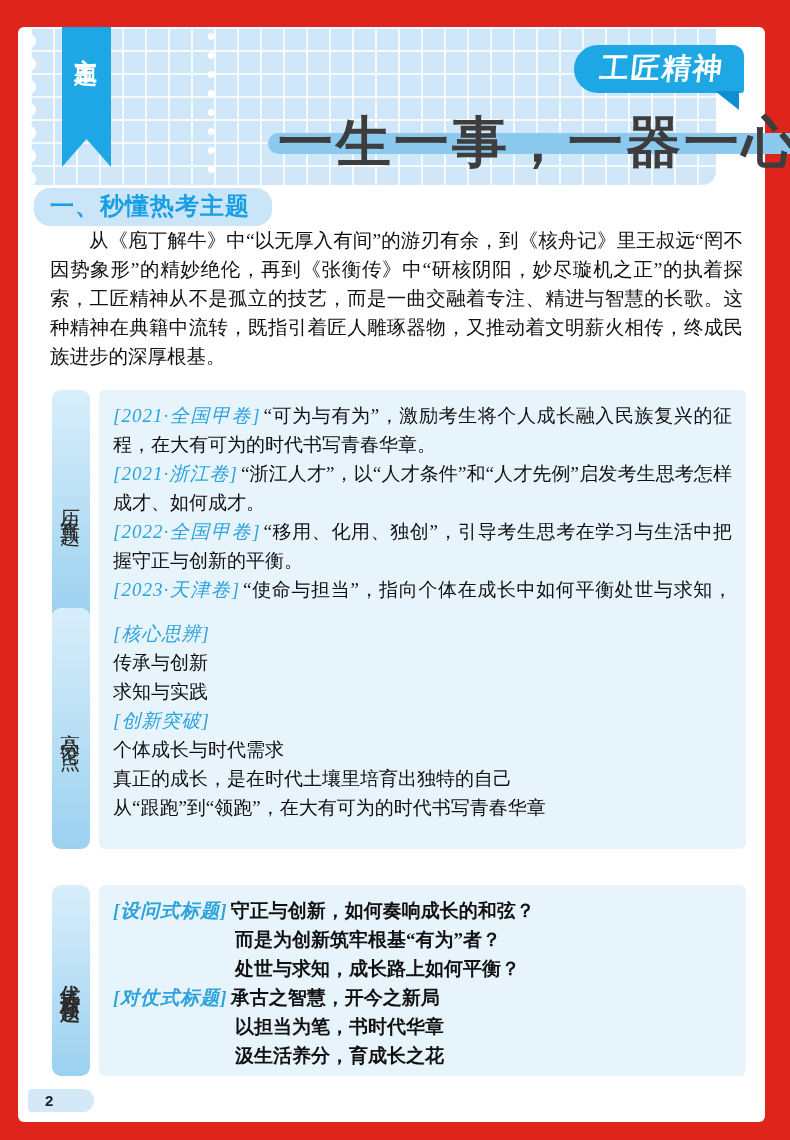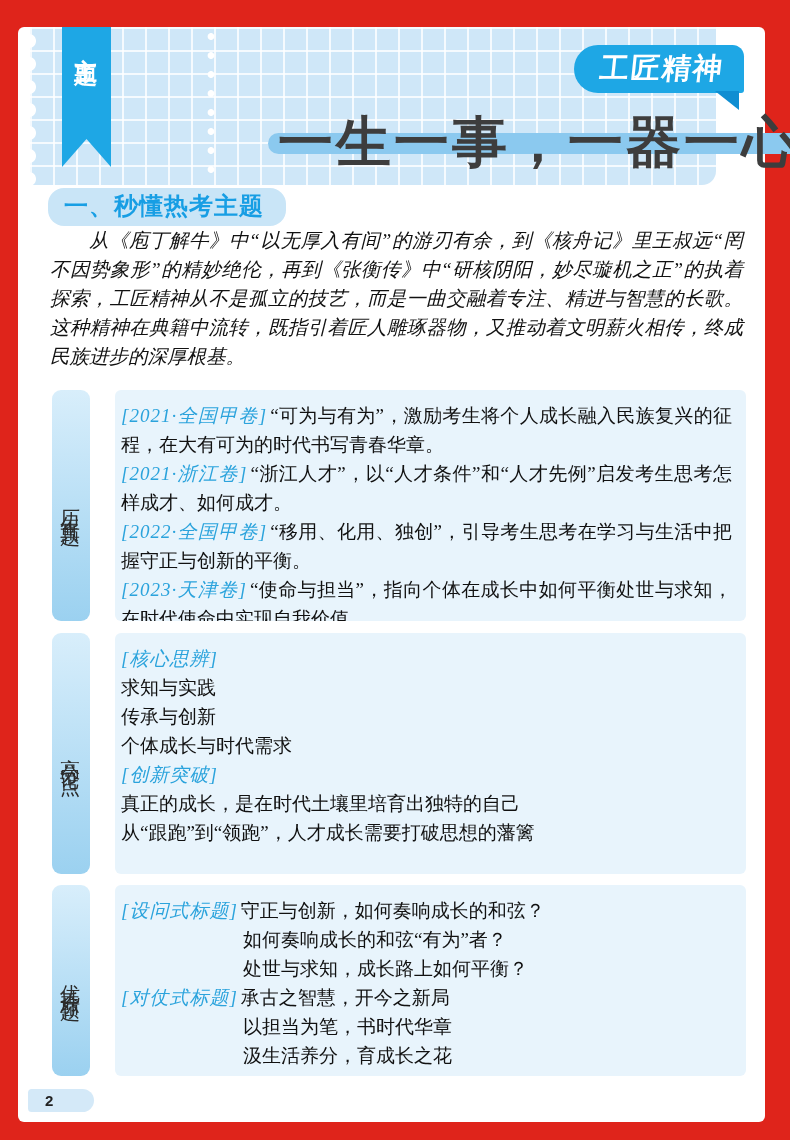--- a/index.html
+++ b/index.html
@@ -61,50 +61,50 @@
   .main-title {
     position:absolute; left:248px; top:79px; z-index:1;
     font-size:55px; font-weight:bold; color:#3d3d3d; letter-spacing:3px; white-space:nowrap;
   }
   .main-title .hl {
     position:absolute; left:-10px; right:-10px; top:27px; height:21px;
     background:#8bc9ef; border-radius:11px; z-index:-1;
   }
   
   .section-heading {
-    position:absolute; left:30px; top:161px;
+    position:absolute; left:16px; top:161px;
     background:#c9e5f7; border-radius:16px; padding:2px 22px 4px 16px;
   }
   .section-heading span {
     color:#179ee4; font-size:24px; font-weight:bold; letter-spacing:1px; white-space:nowrap;
   }
   
   .intro {
     position:absolute; left:32px; top:199px; width:693px;
     font-family:"Liberation Serif", "DejaVu Serif", serif;
     font-size:19.5px; line-height:29px; color:#111;
-    text-align:justify; text-indent:2em;font-style:italic;
+    text-align:justify; text-indent:2em;
   }
   
   .box { position:absolute; left:34px; width:694px; display:flex; align-items:stretch; }
   .box-past   { top:363px; height:231px; }
-  .box-points { top:606px; height:241px; }
-  .box-titles { top:858px; height:191px; }
+  .box-points { top:581px; height:241px; }
+  .box-titles { top:858px; height:191px;font-weight:bold; }
   .tab {
     width:38px; flex:0 0 38px; border-radius:9px;
     background:linear-gradient(#d8eefb, #9bd1f0);
     display:flex; align-items:center; justify-content:center;
   }
   .tab span {
     writing-mode:vertical-rl; text-orientation:upright;
     font-size:20px; color:#2b2b2b; letter-spacing:6px; white-space:nowrap;
   }
   .box-content {
-    flex:1; margin-left:25px; background:#e8f4fc; border-radius:6px;
-    padding:11px 14px 10px 6px;
+    flex:1; margin-left:9px; background:#e8f4fc; border-radius:6px;
+    padding:11px 14px 10px 14px;
     font-family:"Liberation Serif", "DejaVu Serif", serif;
     font-size:19px; line-height:29px; color:#111; overflow:hidden;
   }
   .box-content p { margin:0; text-align:justify; }
   .lbl {
     color:#2ba3dc; font-style:italic; letter-spacing:1px; margin-right:3px;
     font-family:"Liberation Serif", "DejaVu Serif", serif;
   }
   .hang .cont { padding-left:122px; text-align:left; }
   .box-titles .box-content p { text-align:left; }
@@ -154,36 +154,36 @@
       <p><span class="lbl">[2023·天津卷]</span><span>“使命与担当”，指向个体在成长中如何平衡处世与求知，在时代使命中实现自我价值。</span></p>
     </div>
   </div>
 
   <div class="box box-points">
     <div class="tab">
       <span>高分论点</span>
     </div>
     <div class="box-content">
       <p><span class="lbl">[核心思辨]</span></p>
+      <p>传承与创新</p>
       <p>求知与实践</p>
-      <p>传承与创新</p>
+      <p><span class="lbl">[创新突破]</span></p>
       <p>个体成长与时代需求</p>
-      <p><span class="lbl">[创新突破]</span></p>
       <p>真正的成长，是在时代土壤里培育出独特的自己</p>
-      <p>从“跟跑”到“领跑”，人才成长需要打破思想的藩篱</p>
+      <p>从“跟跑”到“领跑”，在大有可为的时代书写青春华章</p>
     </div>
   </div>
 
   <div class="box box-titles">
     <div class="tab">
       <span>优秀标题</span>
     </div>
     <div class="box-content hang">
       <p><span class="lbl">[设问式标题]</span><span>守正与创新，如何奏响成长的和弦？</span></p>
-      <p class="cont">如何奏响成长的和弦“有为”者？</p>
+      <p class="cont">而是为创新筑牢根基“有为”者？</p>
       <p class="cont">处世与求知，成长路上如何平衡？</p>
       <p><span class="lbl">[对仗式标题]</span><span>承古之智慧，开今之新局</span></p>
       <p class="cont">以担当为笔，书时代华章</p>
       <p class="cont">汲生活养分，育成长之花</p>
     </div>
   </div>
 
   <div class="page-pill">
     <span>2</span>
   </div>

